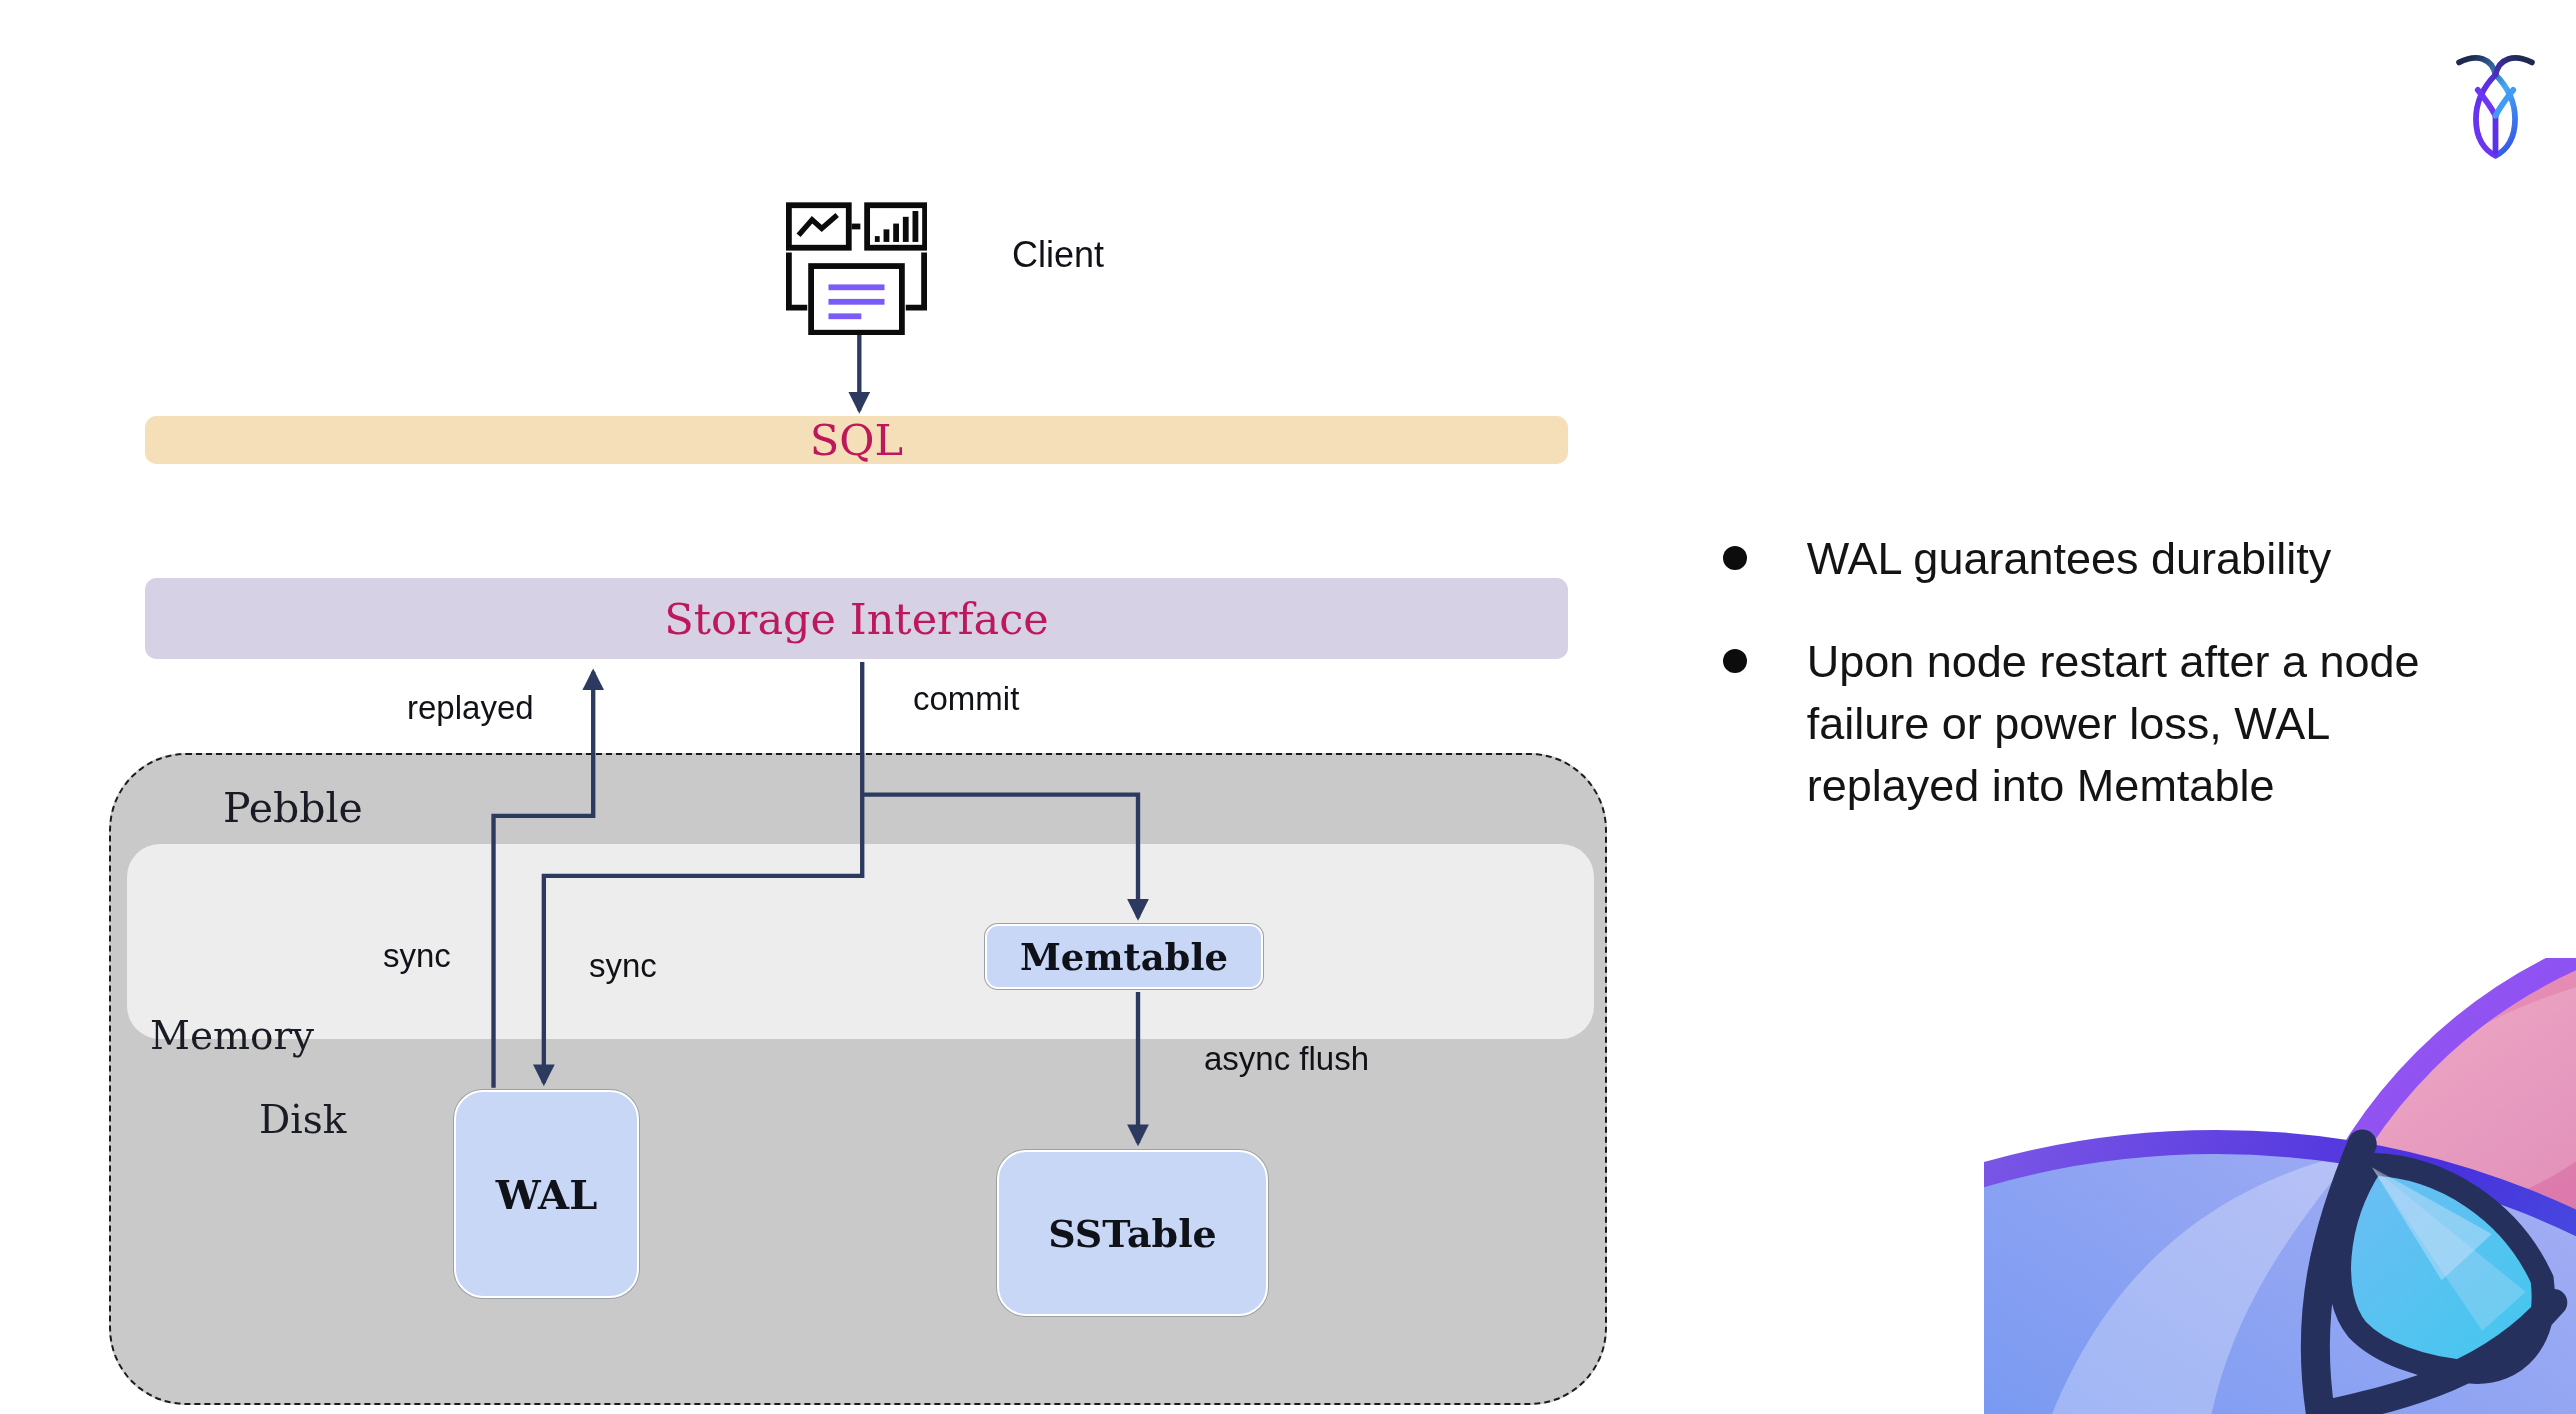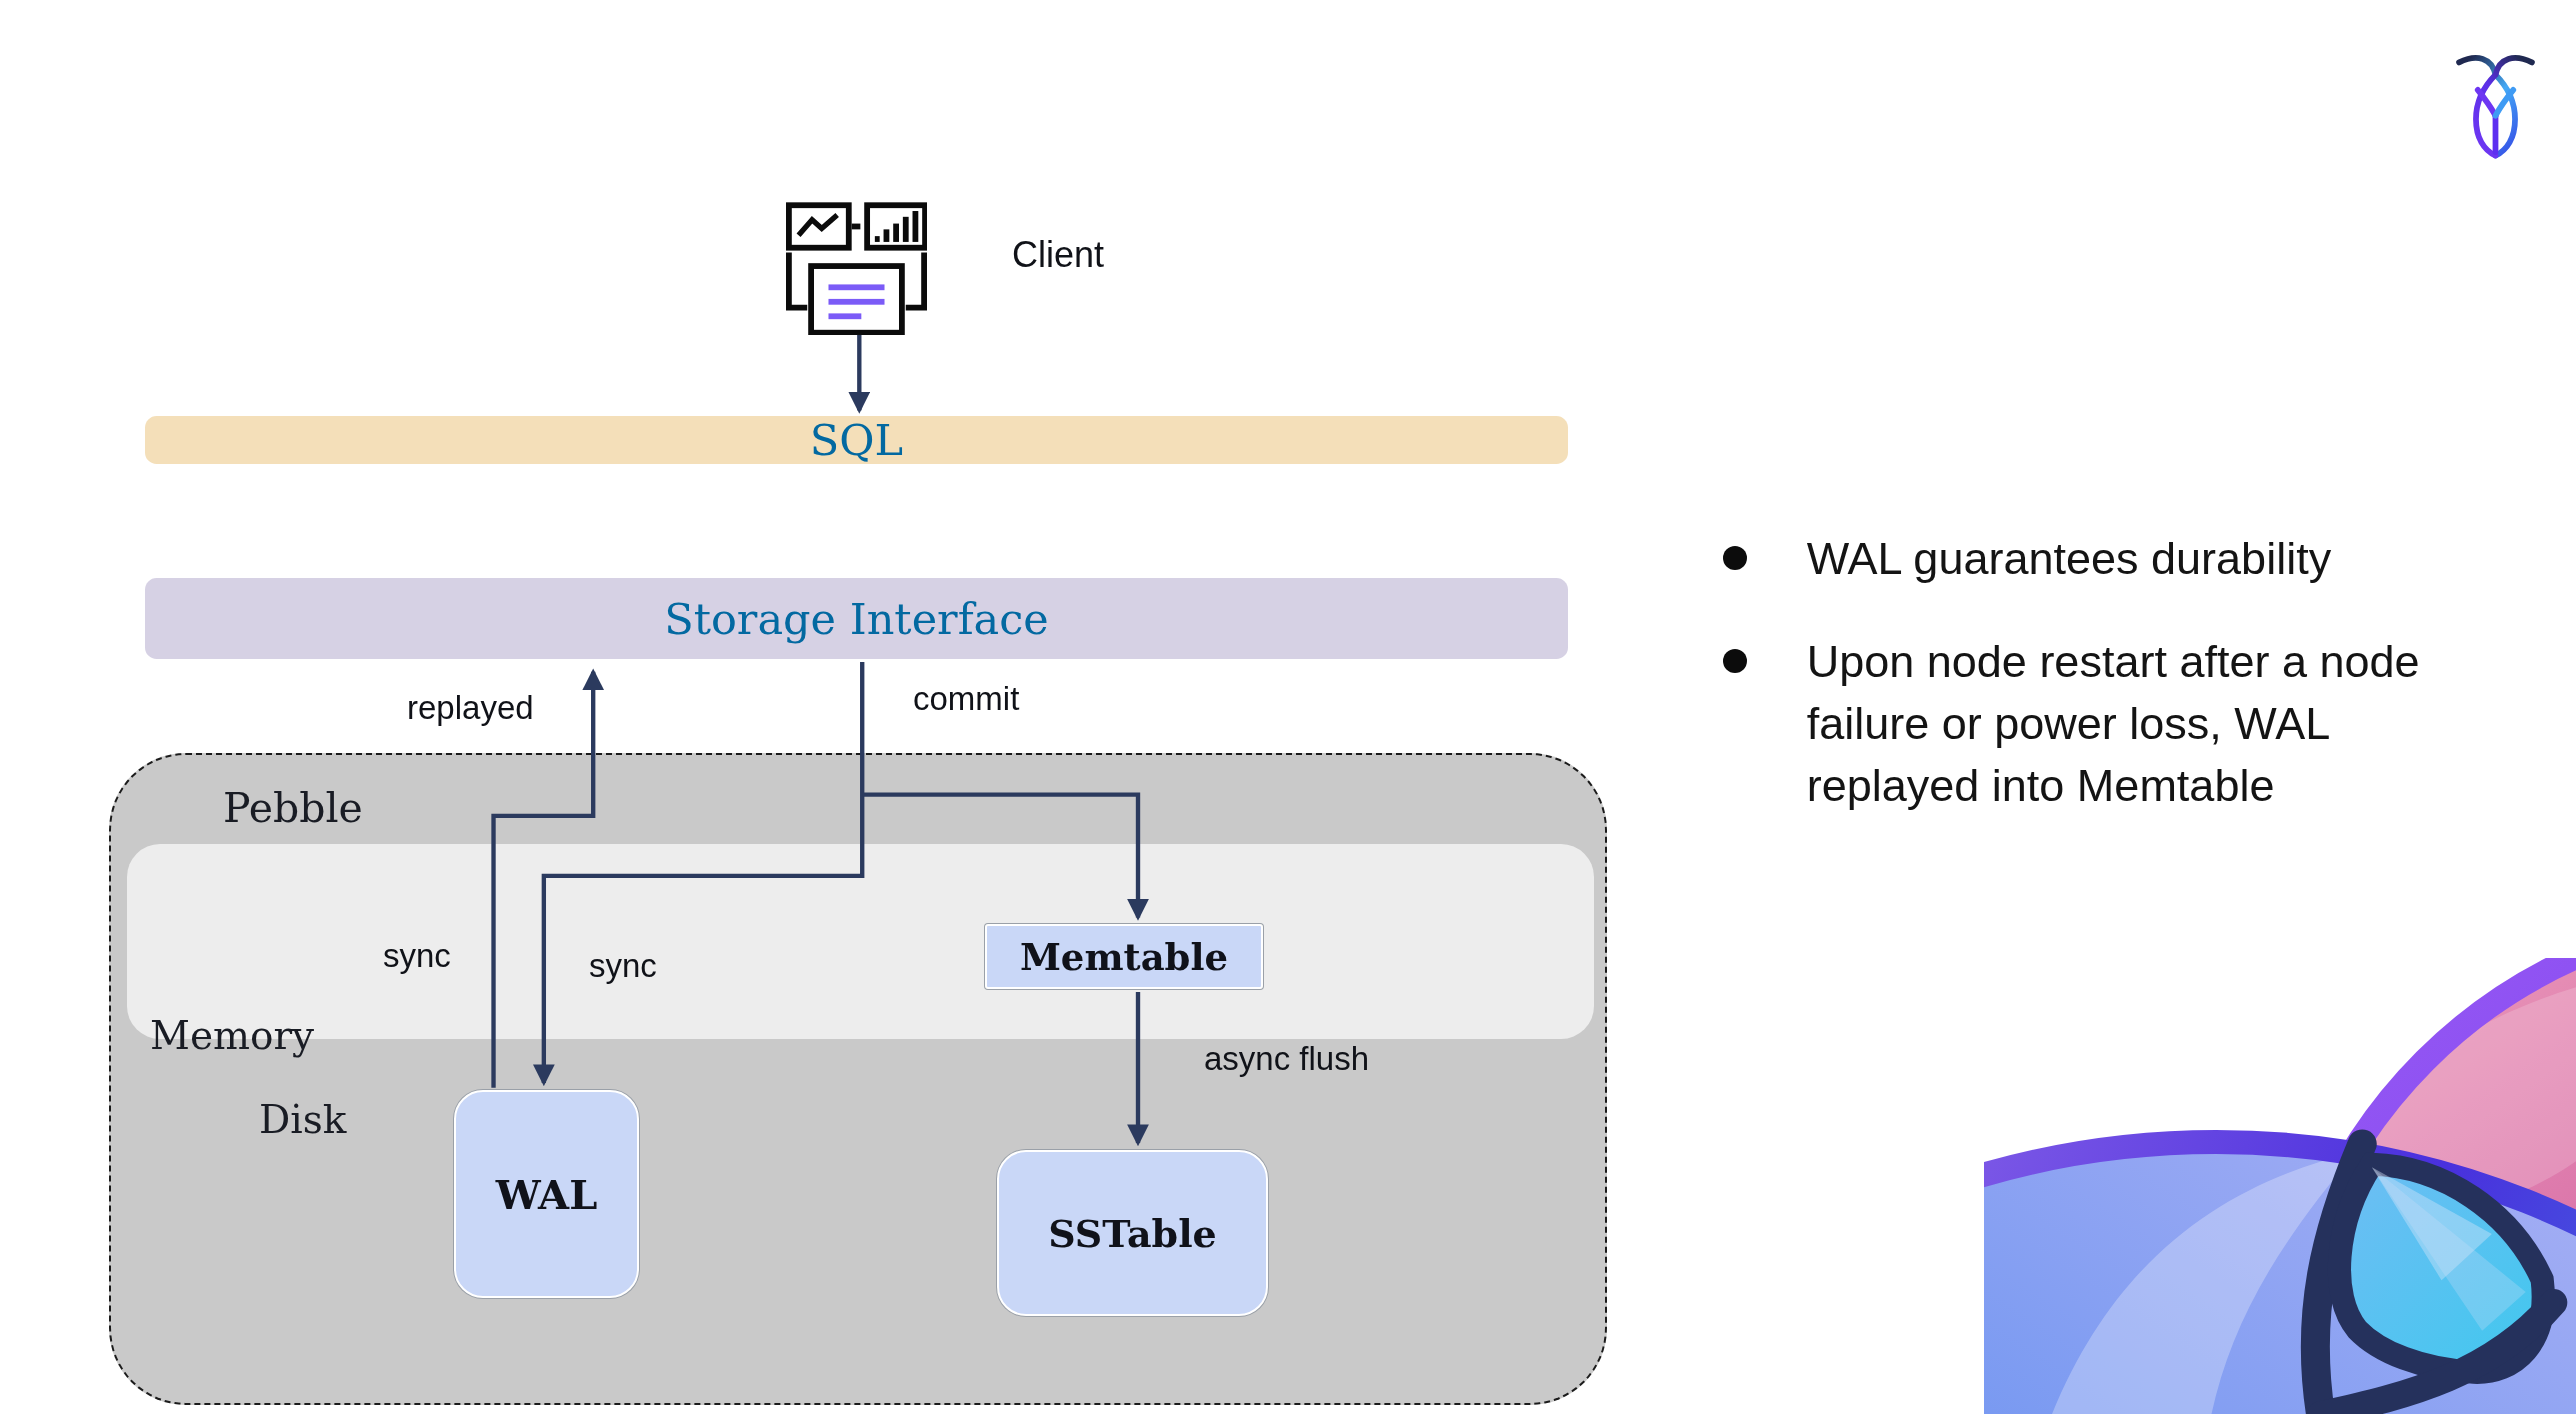--- a/index.html
+++ b/index.html
@@ -11,21 +11,21 @@
     position:absolute;left:41px;top:54px;
     font-family:"DejaVu Sans",sans-serif;font-weight:700;
     font-size:99px;letter-spacing:-2.9px;color:#0a0a0a;white-space:nowrap;
   }
 
   
   .layer-bar{
     position:absolute;left:145px;width:1423px;border-radius:11.6px;
     display:flex;align-items:center;justify-content:center;
     font-family:"DejaVu Serif","Liberation Serif",serif;
-    font-size:43px;color:#0369a1;
+    font-size:43px;color:#be185d;
   }
   .layer-sql{top:416px;height:48px;background:#F4DFB9;}
   .layer-kv{top:505px;height:47px;background:#B9DAD8;}
   .layer-storage{top:578px;height:81px;background:#D6D1E4;}
 
   
   .pebble-box{
     position:absolute;left:109px;top:753px;width:1498px;height:652px;
     background:#C9C9C9;border:2.9px dashed #1b1b1b;border-radius:77px;
   }
@@ -42,21 +42,21 @@
   .lbl-disk{left:211px;top:1097px;font-size:39px;margin-left:48px;}
 
   
   .node{
     position:absolute;background:#C9D7F7;border:2.9px solid #ffffff;
     box-shadow:0 0 0 1px #9aa0a8;
     display:flex;align-items:center;justify-content:center;
     font-family:"DejaVu Serif","Liberation Serif",serif;font-weight:700;color:#10121a;
   }
   .node-wal{left:454px;top:1090px;width:185px;height:208px;border-radius:29px;font-size:40px;}
-  .node-memtable{left:985px;top:924px;width:278px;height:65px;border-radius:3px;font-size:37px;}
+  .node-memtable{left:985px;top:924px;width:278px;height:65px;border-radius:13px;font-size:37px;}
   .node-sstable{left:997px;top:1150px;width:271px;height:166px;border-radius:29px;font-size:38px;}
 
   
   .edge-label{
     position:absolute;font-size:33px;color:#101218;white-space:nowrap;
   }
   .lbl-committed{left:407px;top:689px;}
   .lbl-commit{left:913px;top:680px;}
   .lbl-sync-left{left:383px;top:937px;}
   .lbl-sync-right{left:589px;top:947px;}

